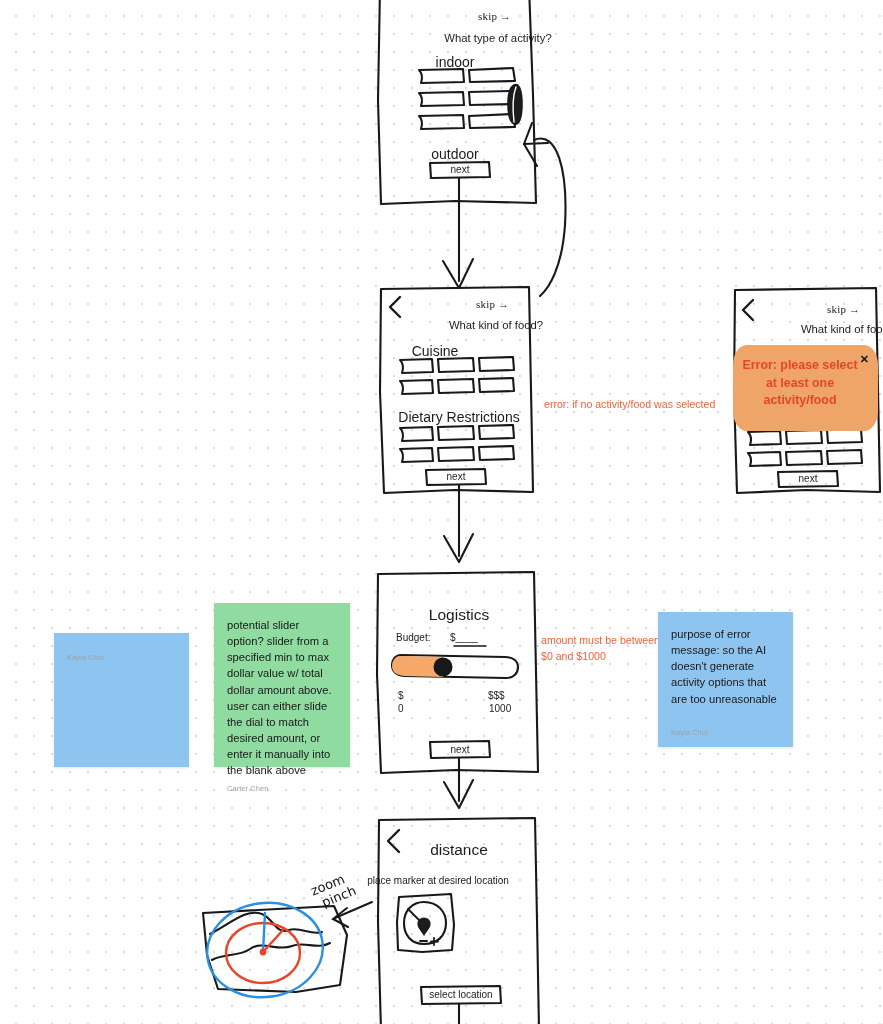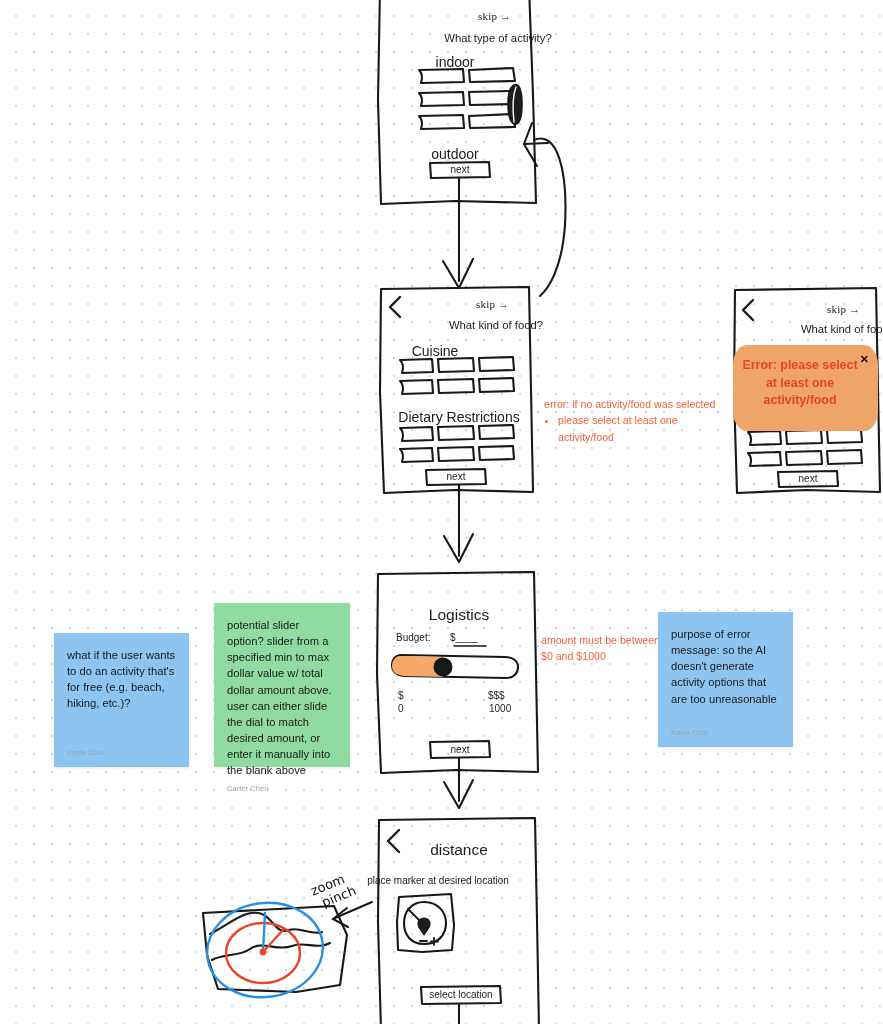--- a/index.html
+++ b/index.html
@@ -264,37 +264,33 @@
 <div class="screen-text s-small" style="left:488px; top:690px; width:40px; text-align:left;">$$$</div>
 <div class="screen-text s-small" style="left:489px; top:703px; width:46px; text-align:left;">1000</div>
 <div class="screen-text s-btn" style="left:430px; top:744px; width:60px;">next</div>
 
 <div class="screen-text s-bigtitle" style="left:384px; top:841px; width:150px;">distance</div>
 <div class="screen-text s-small" style="left:360px; top:875px; width:156px;">place marker at desired location</div>
 <div class="screen-text s-btn" style="left:421px; top:989px; width:80px;">select location</div>
 
 <div class="annot" style="left:544px; top:396px; width:190px;">
   <div>error: if no activity/food was selected</div>
-  <ul>
-    <li>please select at least one activity/food</li>
-  </ul>
 </div>
 
 <div class="annot" style="left:541px; top:632px; width:130px;">
   <div>amount must be between</div>
   <div>$0 and $1000</div>
 </div>
 
 <div id="zoom-pinch">
   <span>zoom</span>
   <span class="l2">pinch</span>
 </div>
 
 <div class="sticky" style="left:54px; top:633px; width:135px; height:134px; background:#8ec5f0;">
-  <div class="body">what if the user wants to do an activity that's for free (e.g. beach, hiking, etc.)?</div>
   <div class="author">Kayla Choi</div>
 </div>
 
 <div class="sticky" style="left:214px; top:603px; width:136px; height:164px; background:#8fdba0;">
   <div class="body">potential slider option? slider from a specified min to max dollar value w/ total dollar amount above. user can either slide the dial to match desired amount, or enter it manually into the blank above</div>
   <div class="author">Carter Chen</div>
 </div>
 
 <div class="sticky" style="left:658px; top:612px; width:135px; height:135px; background:#8ec5f0;">
   <div class="body">purpose of error message: so the AI doesn't generate activity options that are too unreasonable</div>

